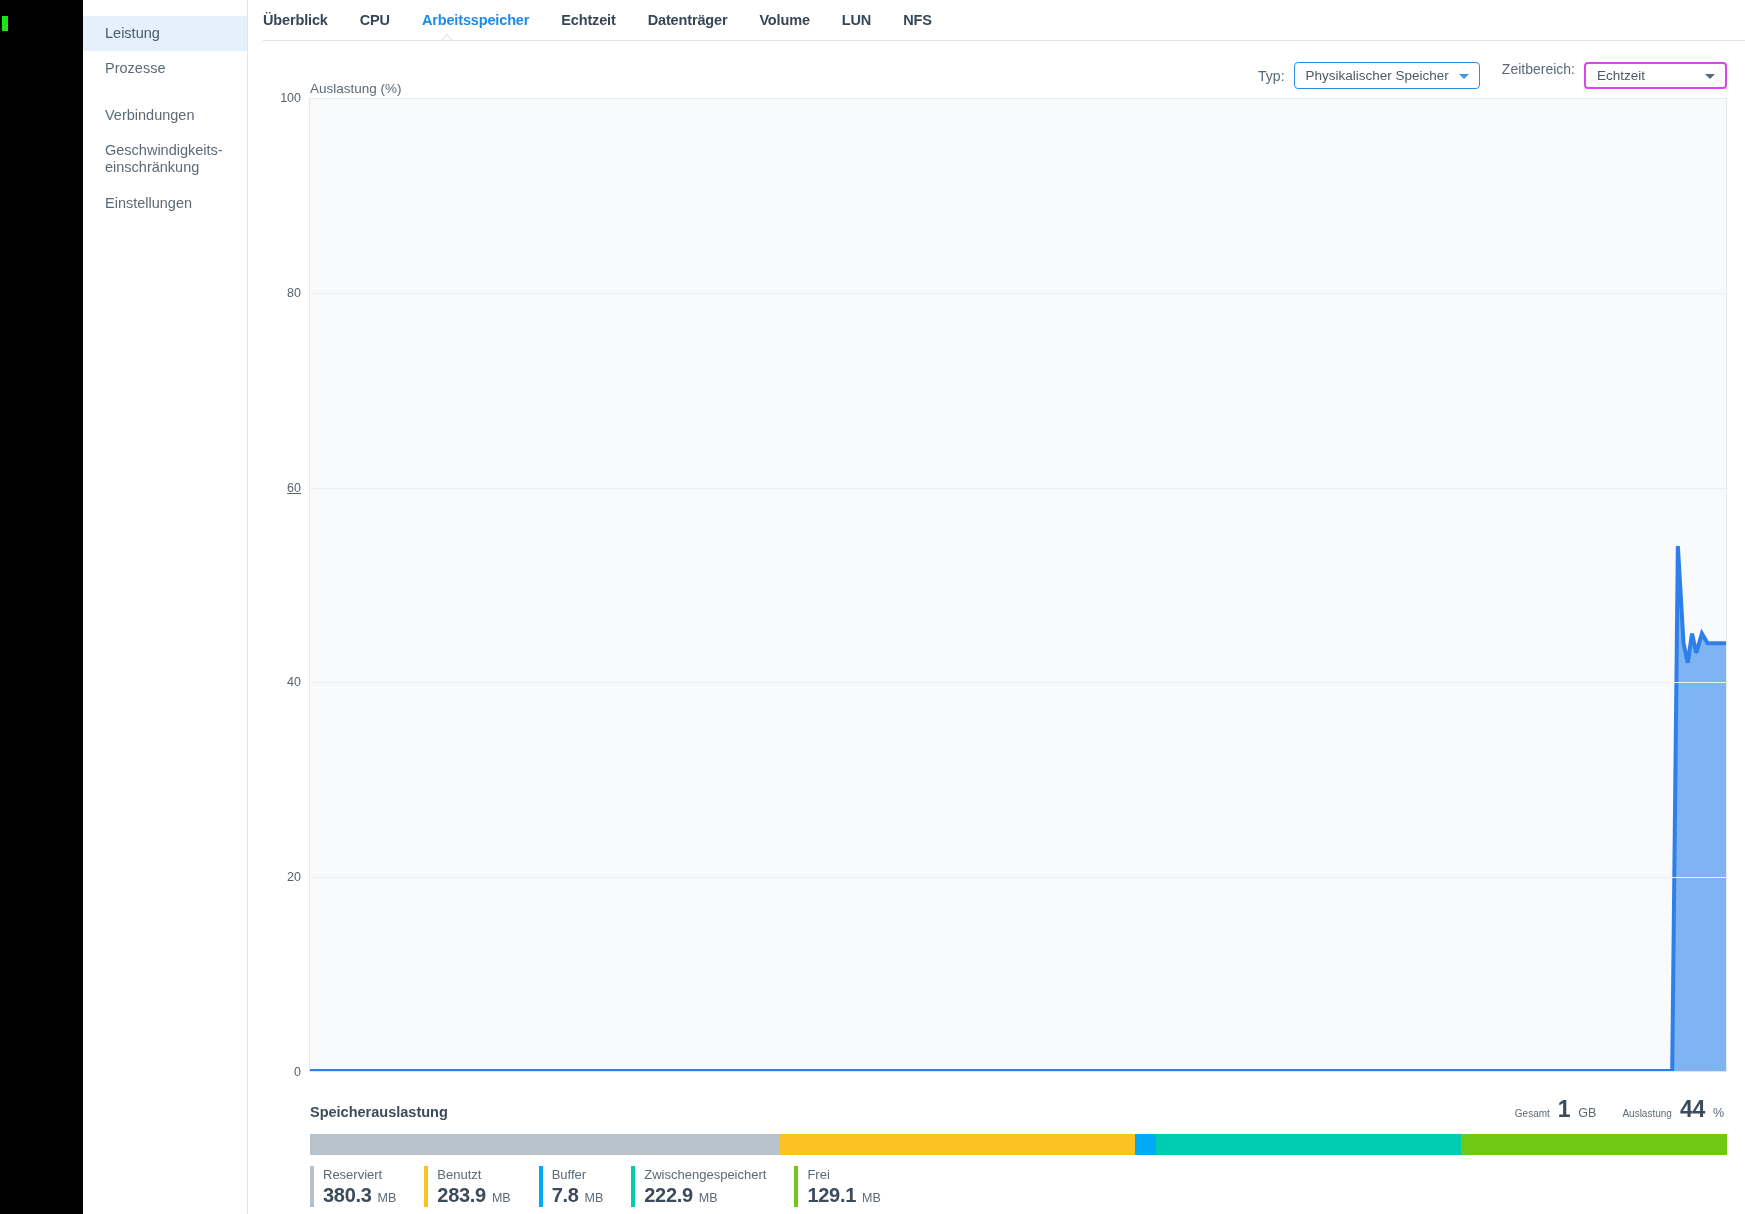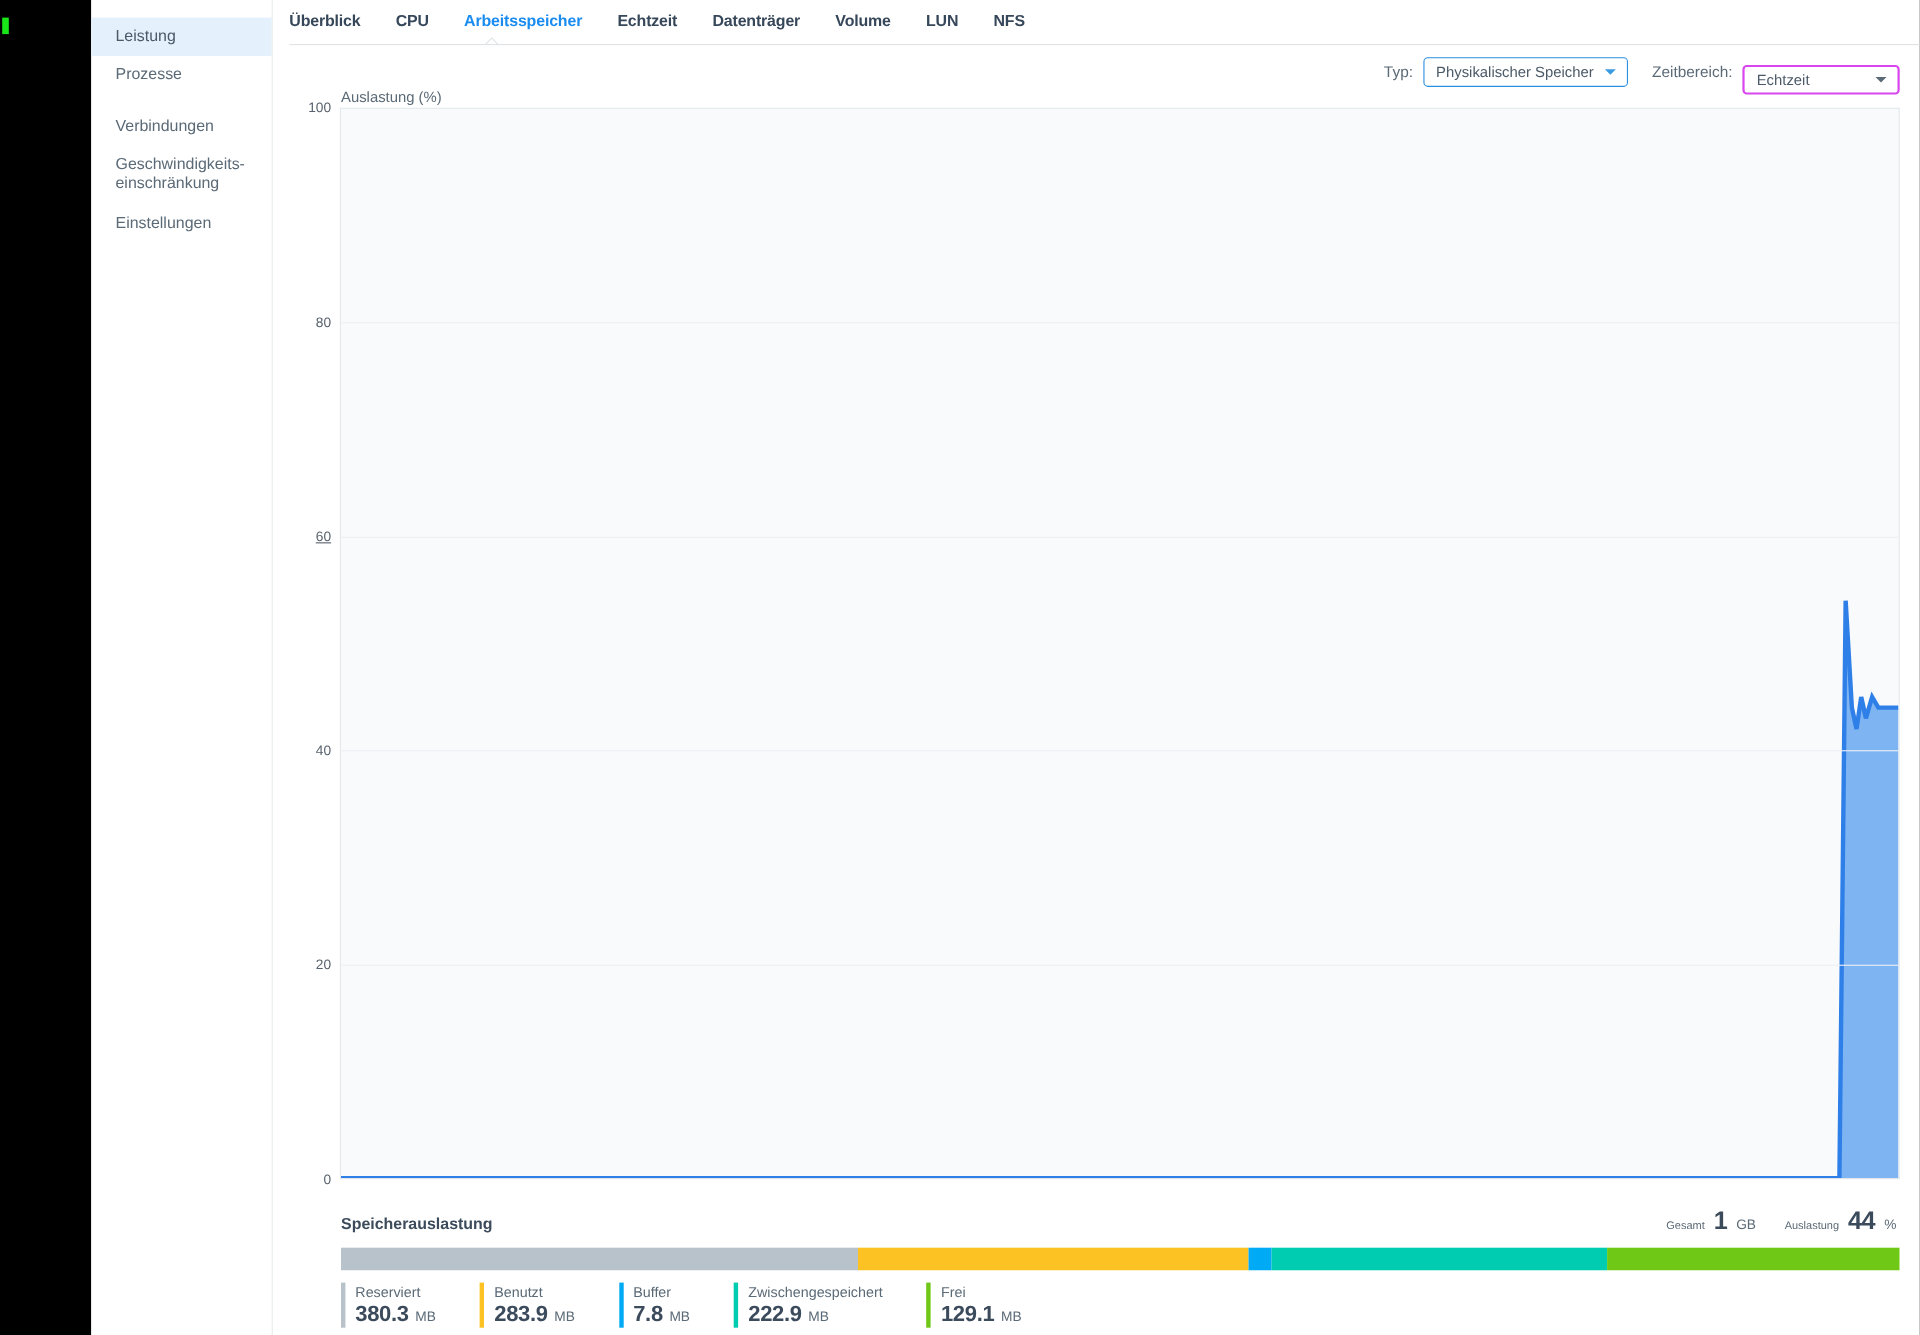--- a/index.html
+++ b/index.html
@@ -172,21 +172,21 @@
     border-left: 1px solid #dfe3e6;
     border-top: 1px solid #dfe3e6;
     transform: rotate(45deg);
   }
 
   
   #controls-row {
     height: 48px;
     min-height: 48px;
     display: flex;
-    align-items: center;
+    align-items: flex-end;
     justify-content: flex-end;
     padding-right: 18px;
     gap: 0px;
   }
   .control-group {
     display: flex;
     align-items: center;
   }
   .control-label {
     font-size: 14px;
@@ -323,21 +323,21 @@
   }
   .mem-seg { height: 100%; }
 
   #mem-legend {
     display: flex;
     padding-top: 11px;
     gap: 0px;
   }
   .legend-item {
     display: flex;
-    padding-right: 40px;
+    padding-right: 28px;
   }
   .legend-swatch {
     width: 4px;
     border-radius: 0px;
     margin-right: 9px;
     flex: 0 0 4px;
   }
   .legend-texts { display: flex; flex-direction: column; }
   .legend-name {
     font-size: 13px;

